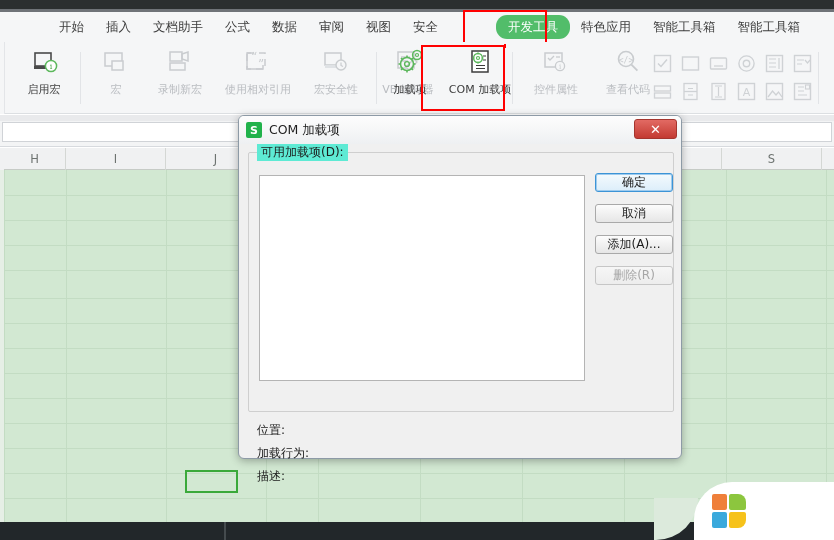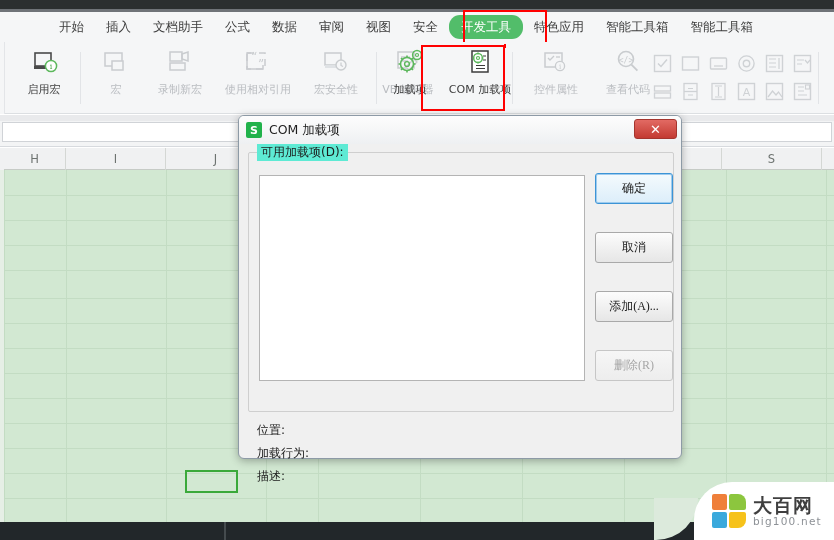--- a/index.html
+++ b/index.html
@@ -27,21 +27,21 @@
     background: #f5f6f7;
     display: flex; align-items: center;
   }
   .tabbar-pad { width: 48px; height: 1px; }
   .tab {
     font-size: 12.5px; color: #3c3c3c; padding: 3px 11px;
     white-space: nowrap; line-height: 18px; cursor: default;
   }
   .tab.active {
     background: #52bd6a; color: #ffffff; border-radius: 11px;
-    padding: 3px 12px; font-weight: normal;
+    padding: 3px 12px; font-weight: normal; margin-left: 47px;
   }
   
   .hl-tab {
     position: absolute; left: 463px; top: 10px; width: 84px; height: 34px;
     border: 2px solid #ff0000; pointer-events: none;
   }
 
   
   .ribbon {
     position: absolute; left: 0; top: 42px; width: 834px; height: 72px;
@@ -202,27 +202,26 @@
   .gb-legend {
     position: absolute; left: 8px; top: -9px; background: #5eead4;
     padding: 0 4px; font-size: 12px; color: #1b1b1b;
   }
   .listbox {
     position: absolute; left: 10px; top: 22px; width: 326px; height: 206px;
     background: #ffffff; border: 1px solid #b4b4b4;
   }
   .btncol { position: absolute; left: 346px; top: 20px; width: 72px; }
   .dbtn {
-    width: 78px; height: 31px; margin-bottom: 28px;
+    width: 78px; height: 19px; margin-bottom: 12px;
     font-size: 12px; color: #1b1b1b;
     background: linear-gradient(#fcfcfc, #e6e6e6);
     border: 1px solid #a9a9a9; border-radius: 3px;
     display: flex; align-items: center; justify-content: center;
     cursor: pointer;
-    font-family: Liberation Serif, serif;
   }
   .dbtn.primary {
     border: 1px solid #3c94d6; box-shadow: 0 0 0 1px #9ecbee inset;
     background: linear-gradient(#f4fafd, #dceefa);
   }
   .dbtn.disabled { color: #a6a6a6; background: linear-gradient(#f6f6f6,#ededed); border-color:#c6c6c6; cursor: default; }
 
   .infoline {
     position: absolute; left: 18px; font-size: 12px; color: #1b1b1b;
   }
@@ -520,24 +519,20 @@
   </div>
 
   <div class="wm-arc"></div>
   <div class="wm">
     <div class="wm-logo">
       <div class="wm-q" style="background:#ef7f3a"></div>
       <div class="wm-q" style="background:#8cc63e;border-top-right-radius:8px"></div>
       <div class="wm-q" style="background:#3aa9dc"></div>
       <div class="wm-q" style="background:#f6c21b;border-bottom-right-radius:8px"></div>
     </div>
-    <div class="wm-text">
-      <div class="wm-cn">大百网</div>
-      <div class="wm-en">big100.net</div>
-    </div>
   </div>
 
   <div class="dlg">
     <div class="dlg-titlebar">
       <div class="dlg-icon">S</div>
       <div class="dlg-title">COM 加载项</div>
       <div class="dlg-close">✕</div>
     </div>
 
     <div class="dlg-body">

